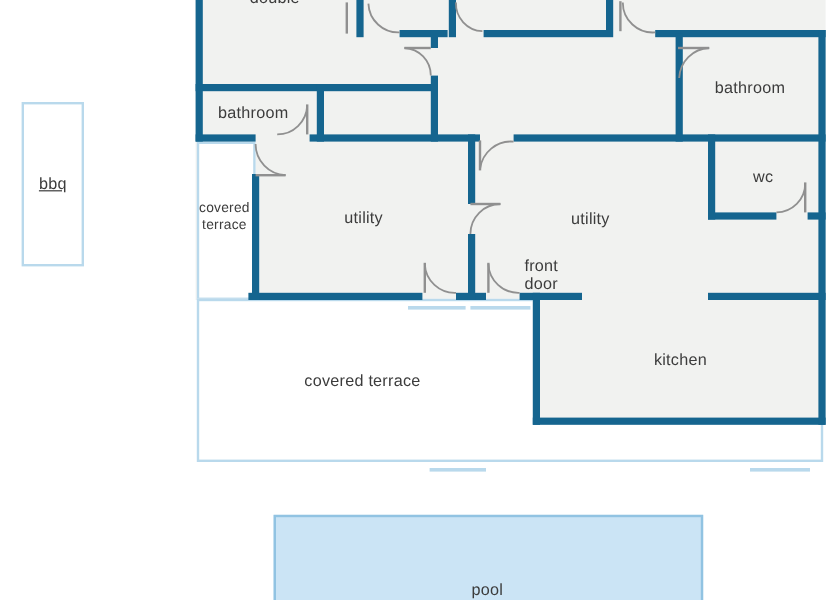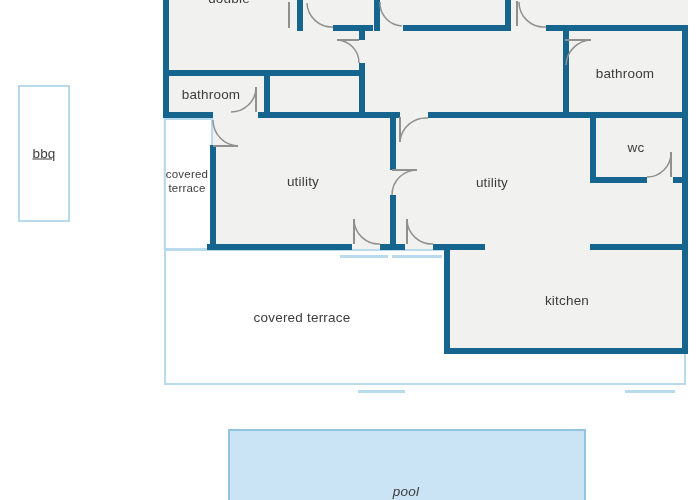--- a/index.html
+++ b/index.html
@@ -104,19 +104,20 @@
 
   <div id="bbq"></div>
   <div id="pool"></div>
 
   <div class="lbl clip-top" style="left:229px;">double</div>
   <div class="lbl" style="left:211px;top:94px;">bathroom</div>
   <div class="lbl" style="left:625px;top:73px;">bathroom</div>
   <div class="lbl" style="left:636px;top:147px;text-align:right;">wc</div>
   <div class="lbl" style="left:303px;top:181px;">utility</div>
   <div class="lbl" style="left:492px;top:182px;">utility</div>
+  <div class="lbl frontdoor" style="left:437px;top:214px;">front door</div>
   <div class="lbl" style="left:567px;top:300px;">kitchen</div>
   <div class="lbl small" style="left:187px;top:181px;">covered terrace</div>
   <div class="lbl" style="left:302px;top:317px;">covered terrace</div>
   <div class="lbl" style="left:44px;top:153px;text-decoration:underline;">bbq</div>
-  <div class="lbl" style="left:406px;top:491px;font-style:italic;">pool</div>
+  <div class="lbl" style="left:406px;top:491px;">pool</div>
 
 </div>
 
 </body></html>

